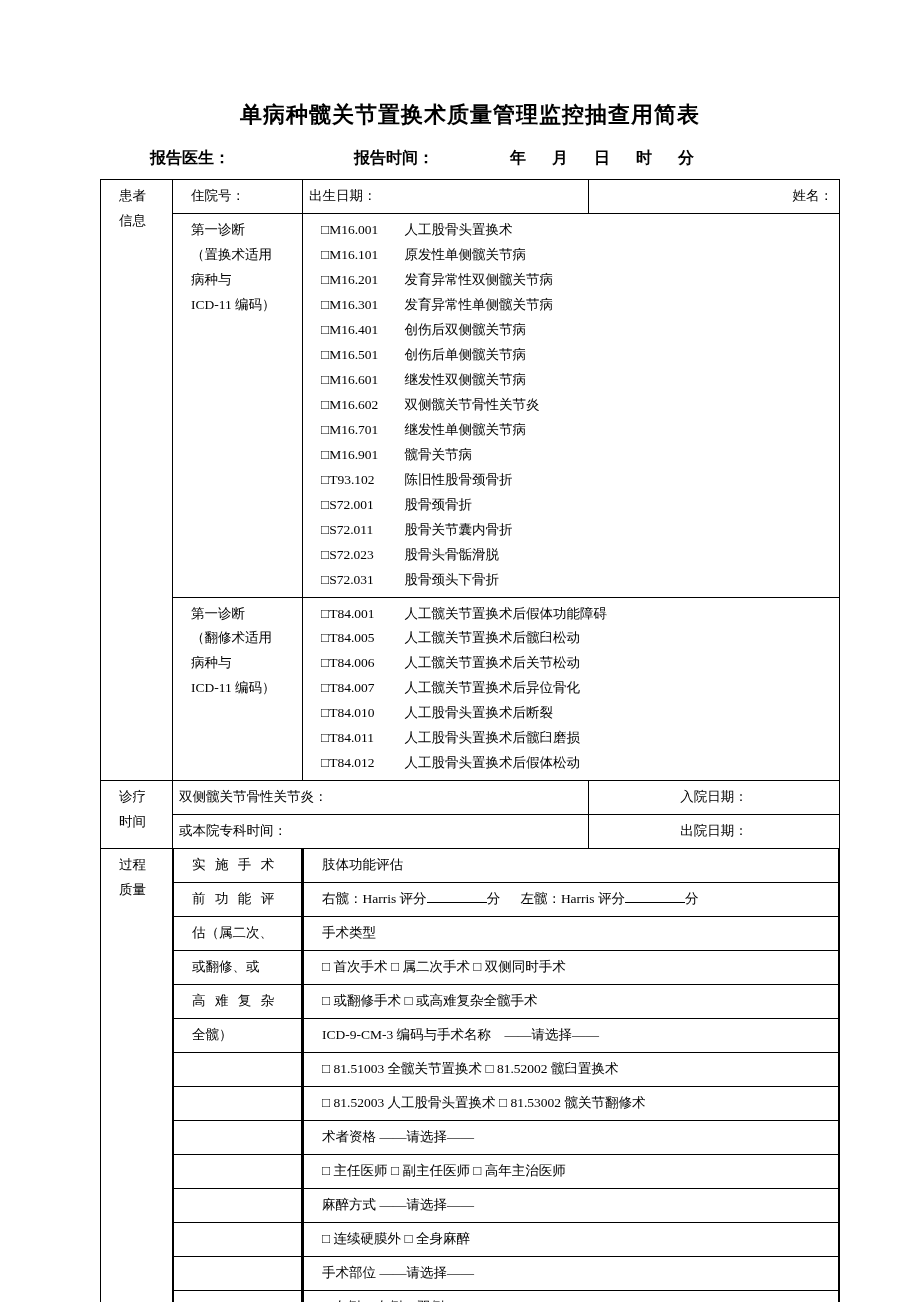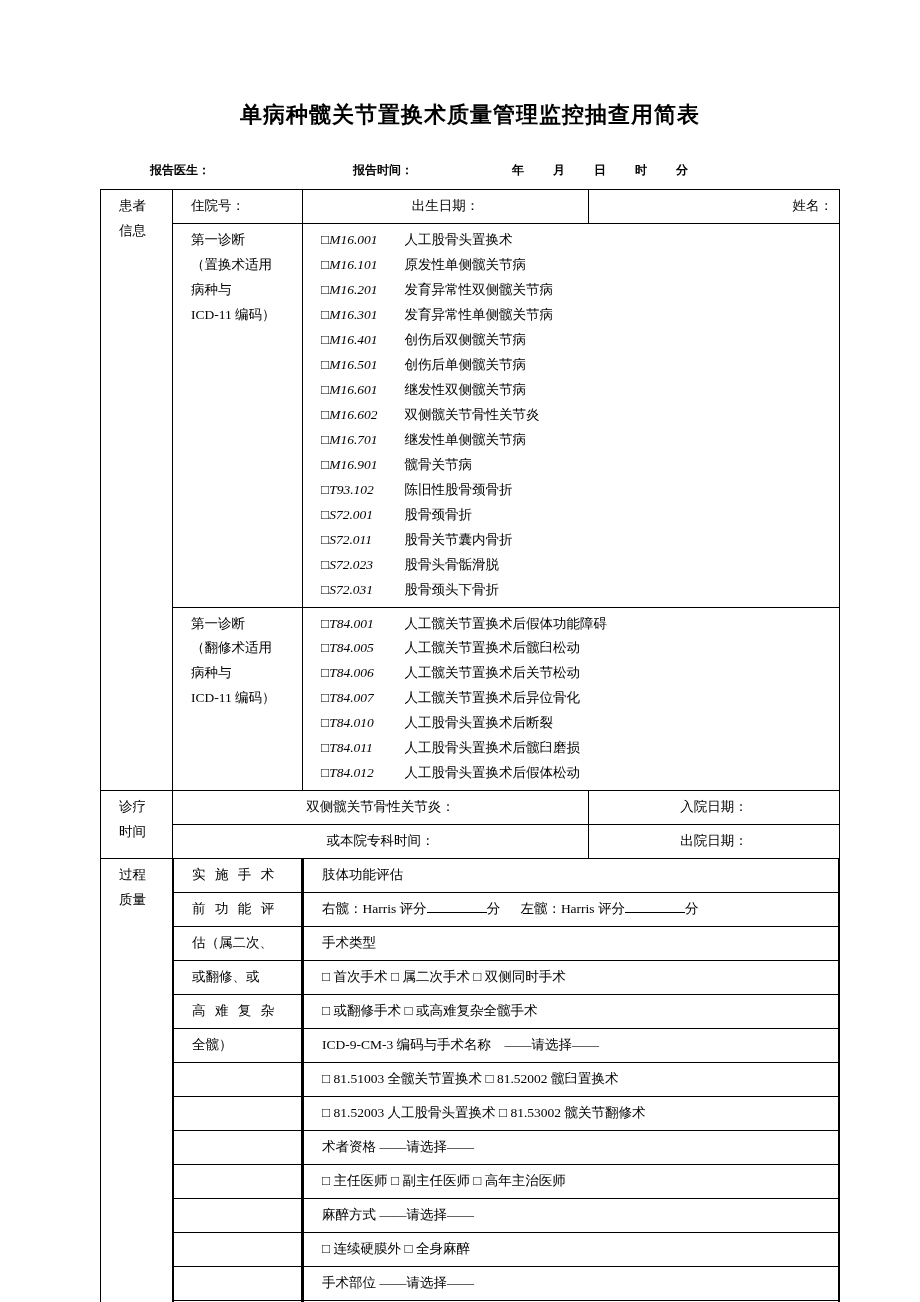--- a/index.html
+++ b/index.html
@@ -8,25 +8,25 @@
       font-family: "SimSun", "宋体", serif;
       font-size: 14px;
       color: #000;
       padding: 100px 80px 80px 100px;
       width: 920px;
     }
     h1 {
       font-size: 22px;
       font-weight: bold;
       text-align: center;
-      margin-bottom: 32px;
+      margin-bottom: 18px;
       letter-spacing: 1px;
     }
     .report-line {
-      font-size: 12px;
+      font-size: 16px;
       font-weight: bold;
       margin-bottom: 10px;
       padding-left: 50px;
     }
     .report-line span { display: inline-block; }
     .rl-doc { width: 200px; }
     .rl-time { width: 130px; }
     .unit { display: inline-block; width: 38px; text-align: right; }
     table.form {
       border-collapse: collapse;
@@ -34,30 +34,30 @@
       font-size: 13.5px;
     }
     table.form td {
       border: 1px solid #000;
       padding: 4px 18px;
       vertical-align: top;
       line-height: 1.85;
     }
     .c1 { width: 72px; }
     .c2 { width: 130px; margin-left: 43px; }
-    .code { display:inline-block; width:80px;font-style:italic; }
+    .code { display:inline-block; width:80px; }
     .diag-line { white-space: nowrap; }
     .label-narrow { width:95px; letter-spacing: 3px; }
     .sub-table { width: 100%; border-collapse: collapse; }
     .sub-table td { border: 1px solid #000; border-left: none; border-right: none; padding: 4px 6px; }
     .sub-table tr:first-child td { border-top: none; }
     .sub-table tr:last-child td { border-bottom: none; }
     .blank { display:inline-block; border-bottom: 1px solid #000; width: 60px; height: 1em; vertical-align: baseline;}
     .no-pad { padding: 0 !important; }
-    .half-left { border-right: 1px solid #000; padding: 4px 6px; text-align: center; }
+    .half-left { border-right: 1px solid #000; padding: 4px 6px; }
     .half-right { padding: 4px 6px; }
     .rowflex { display: flex; }
     .rowflex > div:first-child { flex: 1; }
     .rowflex > div:last-child { width: 250px; text-align: center; }
   </style>
 </head>
 <body>
 
 <h1>单病种髋关节置换术质量管理监控抽查用简表</h1>
 <div class="report-line">

